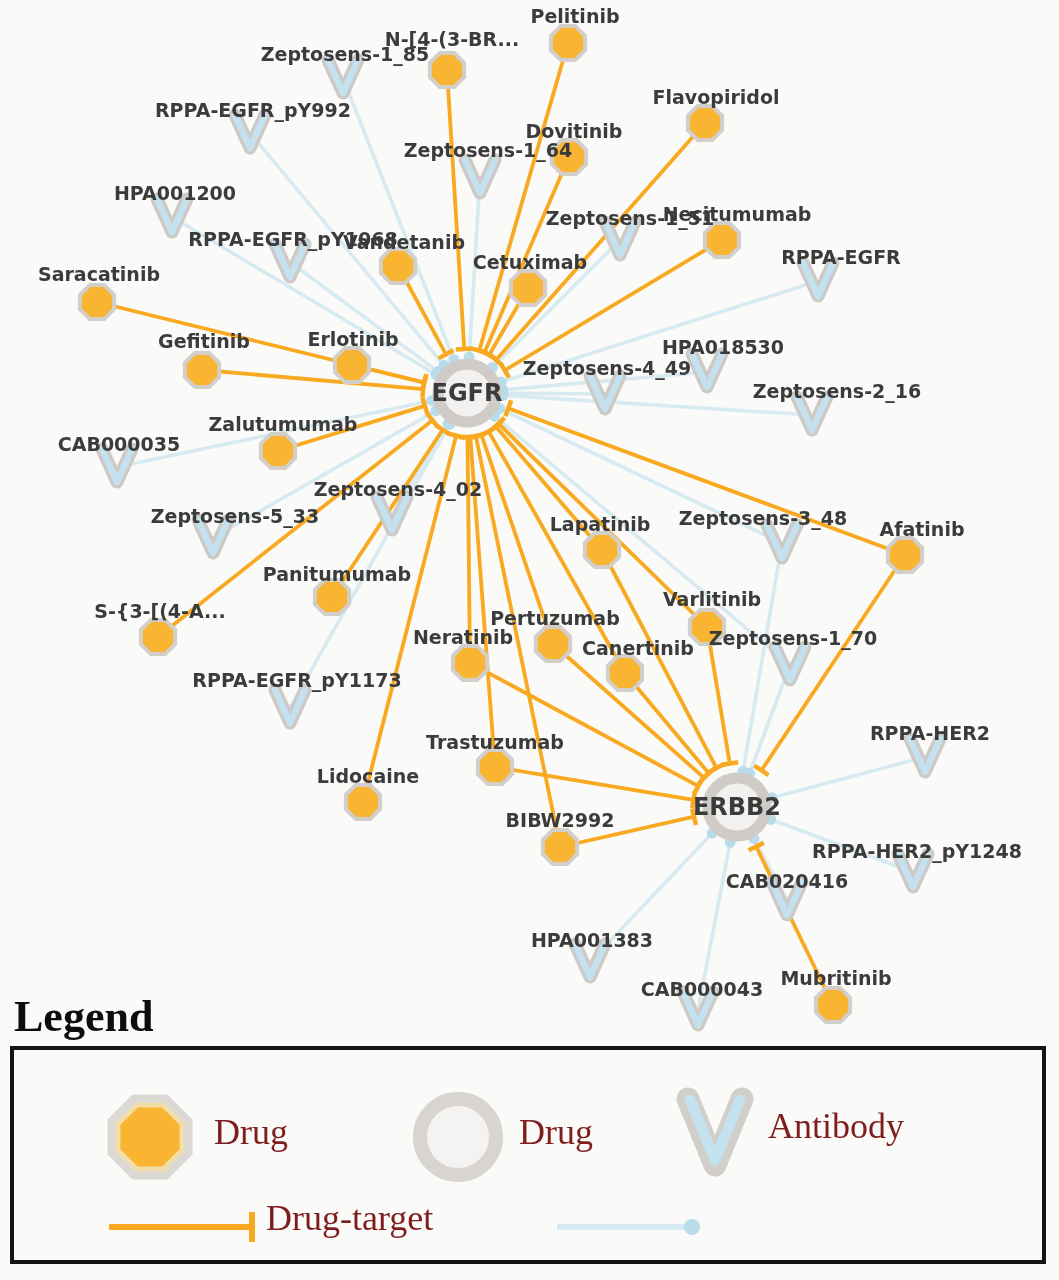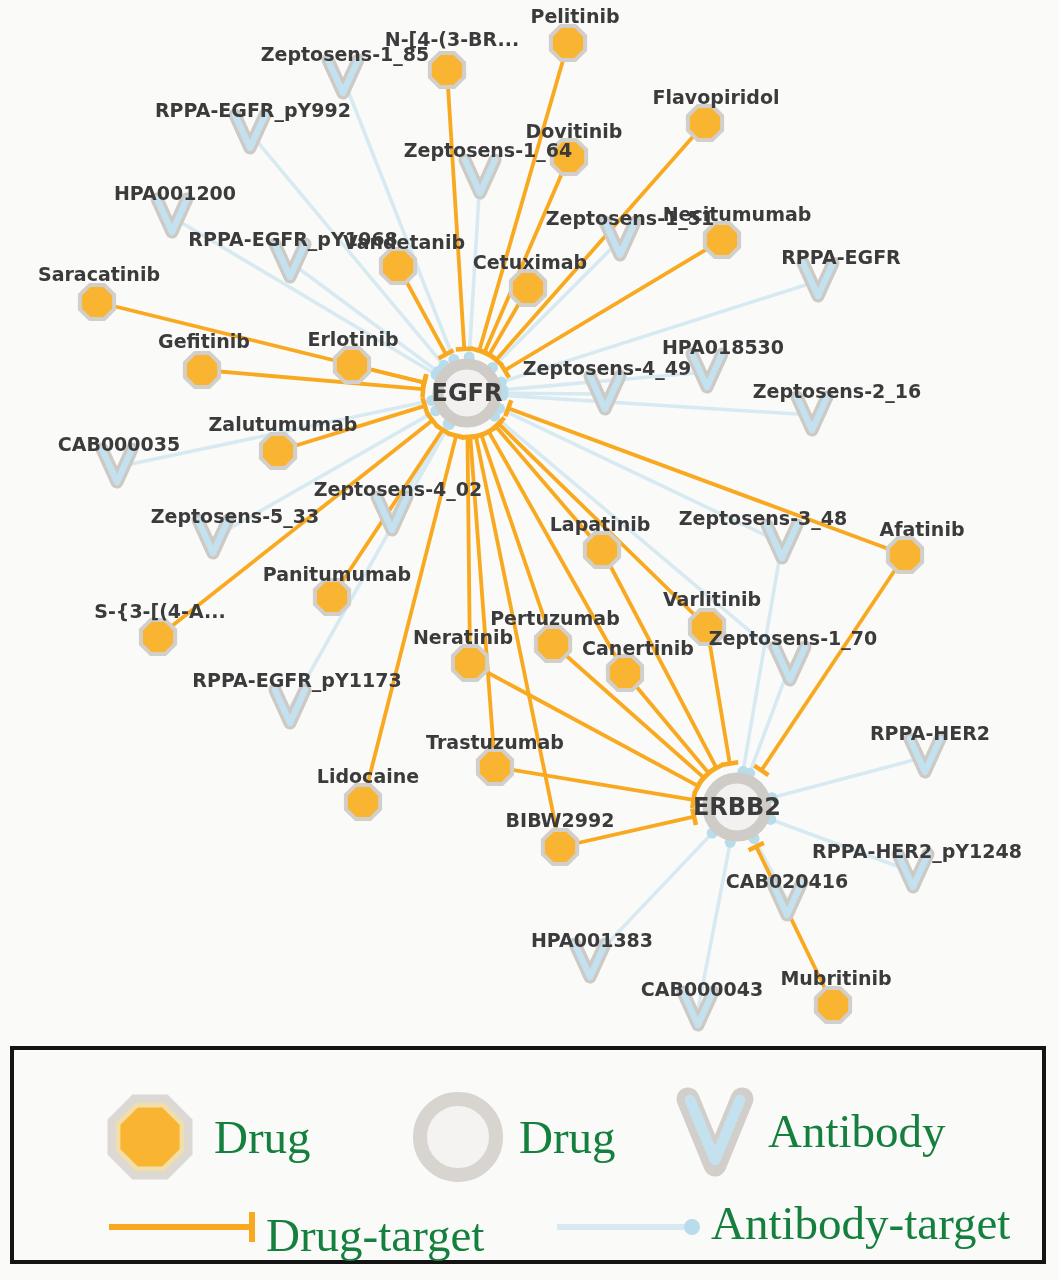--- a/index.html
+++ b/index.html
@@ -6,21 +6,21 @@
   #page{position:relative;width:1059px;height:1280px;background:#FAFAF9;overflow:hidden;
         font-family:"DejaVu Sans",sans-serif;}
   #graph{position:absolute;left:0;top:0;}
   .node-label{font-family:"DejaVu Sans",sans-serif;font-weight:bold;font-size:19px;fill:#3b3b3b;}
   .gene-label{font-family:"DejaVu Sans",sans-serif;font-weight:bold;font-size:24px;fill:#3b3b3b;}
   
   #legend-title{position:absolute;left:14px;top:995px;font-family:"Liberation Serif",serif;
         font-weight:bold;font-size:44px;color:#0d0d0d;line-height:1;}
   #legend-box{position:absolute;left:10px;top:1046px;width:1028px;height:210px;
         border:4px solid #141414;background:#FAFAF9;}
-  .lg-item{position:absolute;font-family:"Liberation Serif",serif;font-size:47px;color:#15803d;
+  .lg-item{position:absolute;font-family:"Liberation Serif",serif;font-size:36px;color:#7f1d1d;
         line-height:1;white-space:nowrap;}
   .lg-icon{position:absolute;}
 </style>
 </head>
 <body>
 
 <div id="page">
   <svg id="graph" width="1059" height="1280" viewBox="0 0 1059 1280">
       <line x1="343" y1="78" x2="453.81348654356754" y2="359.5020021066434" stroke="#D8EAF1" stroke-width="3.6"></line>
       <circle cx="453.81348654356754" cy="359.5020021066434" r="5.5" fill="#B9DCEA"></circle>
@@ -238,20 +238,21 @@
       <text x="297" y="687" text-anchor="middle" class="node-label">RPPA-EGFR_pY1173</text>
       <text x="930" y="740" text-anchor="middle" class="node-label">RPPA-HER2</text>
       <text x="917" y="858" text-anchor="middle" class="node-label">RPPA-HER2_pY1248</text>
       <text x="787" y="888" text-anchor="middle" class="node-label">CAB020416</text>
       <text x="592" y="947" text-anchor="middle" class="node-label">HPA001383</text>
       <text x="702" y="996" text-anchor="middle" class="node-label">CAB000043</text>
       <text x="467" y="401" text-anchor="middle" class="gene-label">EGFR</text>
       <text x="737" y="815" text-anchor="middle" class="gene-label">ERBB2</text>
     </svg>
 
+  <div id="legend-title">Legend</div>
 
   <div id="legend-box">
 
     <svg class="lg-icon" style="left:86px;top:37px;" width="100" height="100" viewBox="-50 -50 100 100">
       <polygon points="42.5,17.6 17.6,42.5 -17.6,42.5 -42.5,17.6 -42.5,-17.6 -17.6,-42.5 17.6,-42.5 42.5,-17.6" fill="#DCD8D3"></polygon>
       <polygon points="34.2,14.2 14.2,34.2 -14.2,34.2 -34.2,14.2 -34.2,-14.2 -14.2,-34.2 14.2,-34.2 34.2,-14.2" fill="#F2DEA9"></polygon>
       <polygon points="29.6,12.2 12.2,29.6 -12.2,29.6 -29.6,12.2 -29.6,-12.2 -12.2,-29.6 12.2,-29.6 29.6,-12.2" fill="#F9B432"></polygon>
     </svg>
     <div class="lg-item" style="left:200px;top:64px;">Drug</div>
 
@@ -263,21 +264,20 @@
     <svg class="lg-icon" style="left:655px;top:26px;" width="92" height="110" viewBox="-46 -55 92 110">
       <polyline points="-27,-32 0,34 27,-32" fill="none" stroke="#D2CEC9" stroke-width="23" stroke-linecap="round" stroke-linejoin="round"></polyline>
       <polyline points="-25,-31 0,29 25,-31" fill="none" stroke="#C3E1EF" stroke-width="11" stroke-linecap="round" stroke-linejoin="round"></polyline>
     </svg>
     <div class="lg-item" style="left:754px;top:58px;">Antibody</div>
 
     <svg class="lg-icon" style="left:85px;top:156px;" width="175" height="42" viewBox="0 0 175 42">
       <line x1="10" y1="21" x2="153" y2="21" stroke="#F8A91F" stroke-width="6"></line>
       <line x1="153" y1="6" x2="153" y2="36" stroke="#F8A91F" stroke-width="6"></line>
     </svg>
-    <div class="lg-item" style="left:252px;top:162px;">Drug-target</div>
+    <div class="lg-item" style="left:252px;top:150px;">Drug-target</div>
 
     <svg class="lg-icon" style="left:535px;top:156px;" width="165" height="42" viewBox="0 0 165 42">
       <line x1="8" y1="21" x2="140" y2="21" stroke="#D8EAF1" stroke-width="6"></line>
       <circle cx="143" cy="21" r="8" fill="#B9DCEA"></circle>
     </svg>
-    <div class="lg-item" style="left:697px;top:150px;">Antibody-target</div>
   </div>
 </div>
 
 </body></html>

